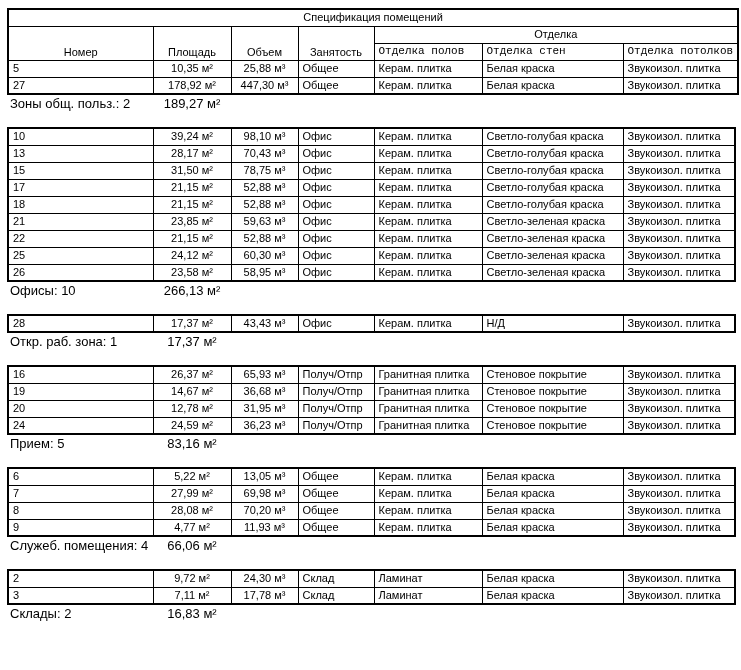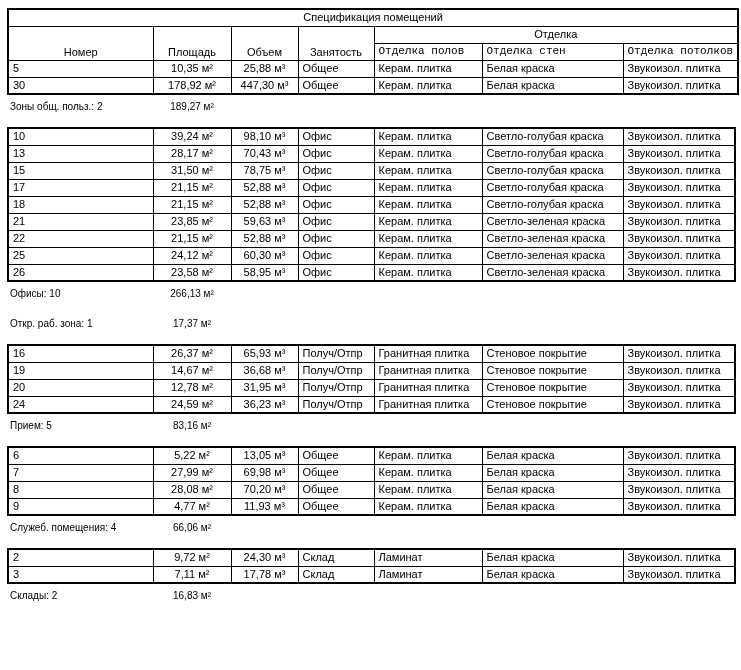--- a/index.html
+++ b/index.html
@@ -53,22 +53,22 @@
     font-weight: bold;
     text-align: left;
     border-bottom: 2px solid #000;
     font-family: Liberation Mono, monospace;
   }
   td.a-l { text-align: left; }
   td.a-r { text-align: center; }
 
   .summary {
     display: flex;
-    align-items: flex-end;
-    font-size: 10px;
+    align-items: flex-start;
+    font-size: 13px;
     line-height: 13px;
     height: 16px;
     margin: 2px 0 14px 0;
   }
   .summary-label { width: 146px; padding-left: 3px; white-space: nowrap; }
   .summary-area  { width: 78px; text-align: center; white-space: nowrap; }
 </style>
 </head>
 <body>
 
@@ -105,21 +105,21 @@
           <tr>
             <td class="a-l">5</td>
             <td class="a-r">10,35 м²</td>
             <td class="a-r">25,88 м³</td>
             <td class="a-l">Общее</td>
             <td class="a-l">Керам. плитка</td>
             <td class="a-l">Белая краска</td>
             <td class="a-l">Звукоизол. плитка</td>
           </tr>
           <tr>
-            <td class="a-l">30</td>
+            <td class="a-l">27</td>
             <td class="a-r">178,92 м²</td>
             <td class="a-r">447,30 м³</td>
             <td class="a-l">Общее</td>
             <td class="a-l">Керам. плитка</td>
             <td class="a-l">Белая краска</td>
             <td class="a-l">Звукоизол. плитка</td>
           </tr>
         </tbody>
       </table>
       <div class="summary">
@@ -217,20 +217,42 @@
             <td class="a-l">Керам. плитка</td>
             <td class="a-l">Светло-зеленая краска</td>
             <td class="a-l">Звукоизол. плитка</td>
           </tr>
         </tbody>
       </table>
       <div class="summary">
         <span class="summary-label">Офисы: 10</span>
         <span class="summary-area">266,13 м²</span>
       </div>
+      <table class="section">
+        <colgroup>
+          <col style="width: 145px;">
+          <col style="width: 78px;">
+          <col style="width: 67px;">
+          <col style="width: 76px;">
+          <col style="width: 108px;">
+          <col style="width: 141px;">
+          <col style="width: 112px;">
+        </colgroup>
+        <tbody>
+          <tr>
+            <td class="a-l">28</td>
+            <td class="a-r">17,37 м²</td>
+            <td class="a-r">43,43 м³</td>
+            <td class="a-l">Офис</td>
+            <td class="a-l">Керам. плитка</td>
+            <td class="a-l">Н/Д</td>
+            <td class="a-l">Звукоизол. плитка</td>
+          </tr>
+        </tbody>
+      </table>
       <div class="summary">
         <span class="summary-label">Откр. раб. зона: 1</span>
         <span class="summary-area">17,37 м²</span>
       </div>
       <table class="section">
         <colgroup>
           <col style="width: 145px;">
           <col style="width: 78px;">
           <col style="width: 67px;">
           <col style="width: 76px;">

